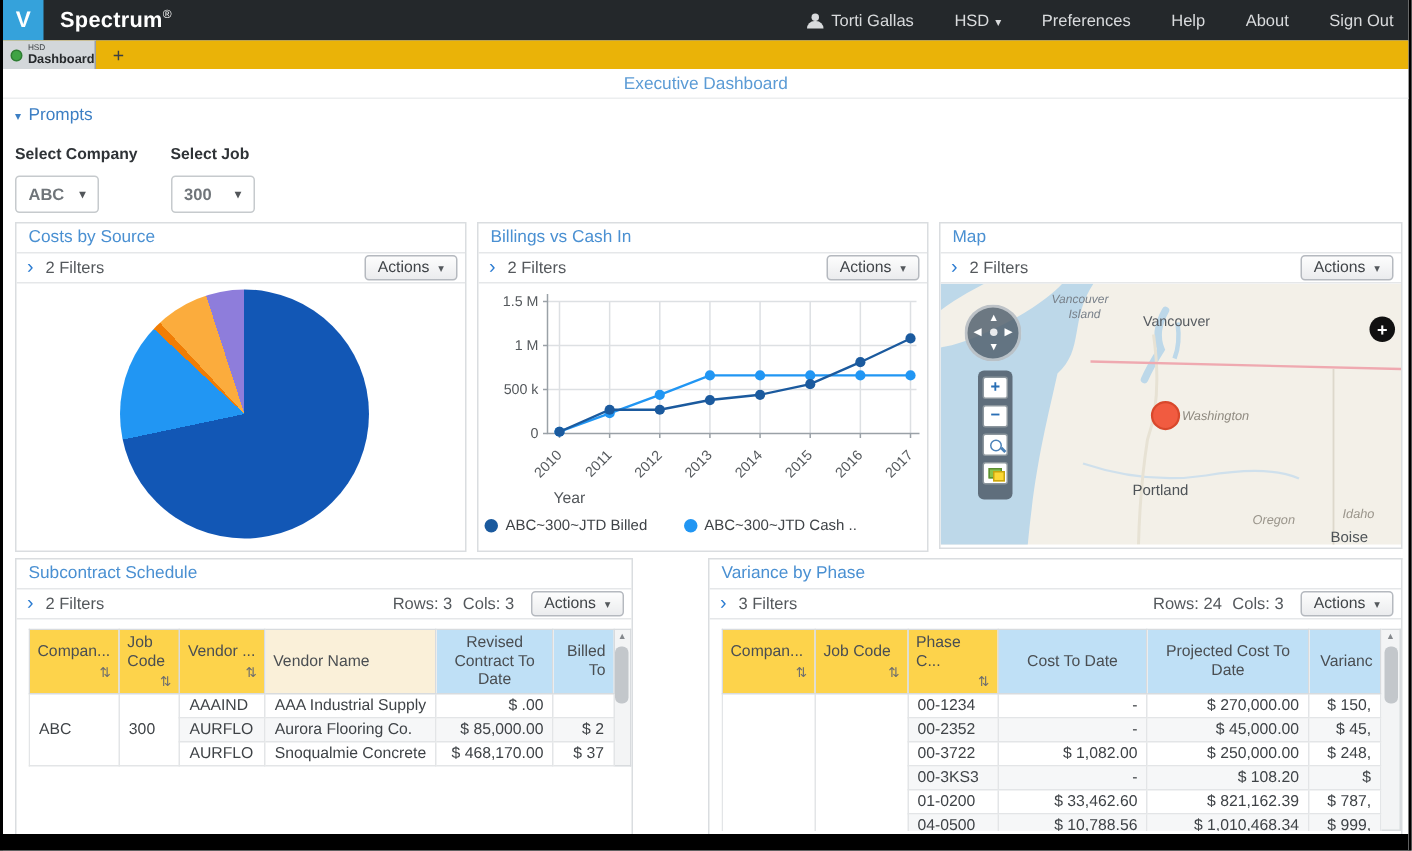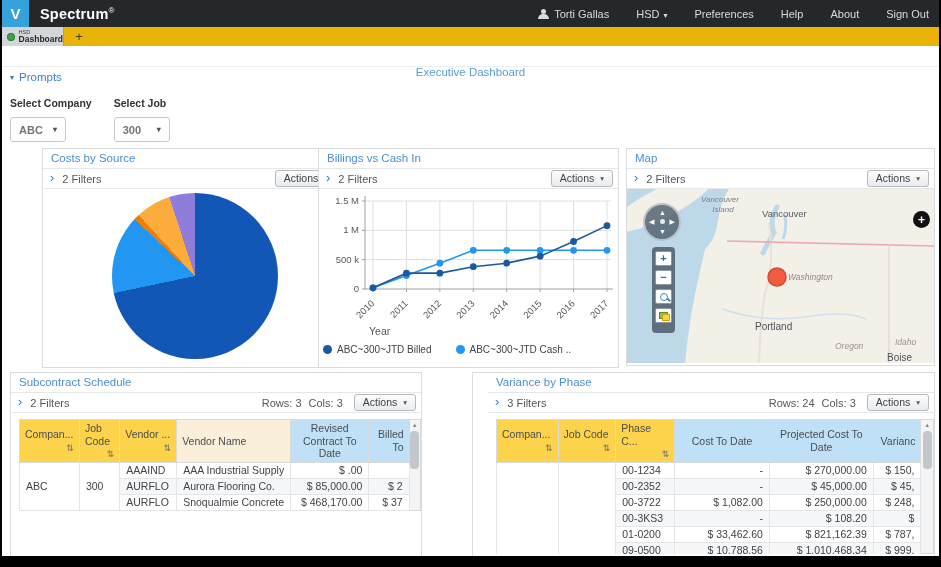--- a/index.html
+++ b/index.html
@@ -33,21 +33,21 @@
          align-items:center; padding-left:5px; gap:4px; }
   .tab-dot { width:8px; height:8px; border-radius:50%; background:#3fa344; border:1px solid #2e7d32; }
   .tab-texts { display:flex; flex-direction:column; line-height:1; }
   .tab-small { font-size:5.5px; color:#3a3e42; }
   .tab-label { font-size:8.5px; color:#26292c; font-weight:bold; }
   .newtab { width:30px; display:flex; align-items:center; justify-content:center;
             color:#3c4043; font-size:13px; cursor:pointer; }
 
   
   .pagehead { position:absolute; left:0; top:46px; width:100%; height:20px; text-align:center;
-              font-size:11.5px; color:#5b9bd5; padding-top:20px; border-bottom:1px solid #eceeef; background:#fff; }
+              font-size:11.5px; color:#5b9bd5; padding-top:4px; border-bottom:1px solid #eceeef; background:#fff; }
   .prompts { position:absolute; left:8px; top:71px; }
   .prompts-title { color:#3d7fc4; font-size:11.5px; display:flex; gap:5px; align-items:center; cursor:pointer; }
   .pchev { font-size:8px; color:#3d7fc4; }
   .prompt-fields { display:flex; gap:22px; margin-top:14px;font-weight:bold; }
   .pfield label { font-size:10.5px; color:#2f3337; display:block; margin-bottom:8px; }
   .dropdown { min-width:56px; height:25px; border:1px solid #c6cacd; border-radius:3px; background:#fff;
               display:inline-flex; align-items:center; justify-content:space-between; gap:10px;
               padding:0 8px; font-size:11px; color:#70757a; cursor:pointer; }
   .dcaret { font-size:8px; color:#52565a; }
 
@@ -179,21 +179,21 @@
       <div class="pfield">
         <label>Select Job</label>
         <div class="dropdown">
           <span>300</span>
           <span class="dcaret">▾</span>
         </div>
       </div>
     </div>
   </section>
 
-  <section class="panel" style="left:8px; top:148px; width:301px; height:220px;margin-left:32px;">
+  <section class="panel" style="left:8px; top:148px; width:301px; height:220px;">
     <div class="panel-title">Costs by Source</div>
     <div class="filterbar">
       <span class="fchev">›</span>
       <span class="flabel">2 Filters</span>
       <span class="fspace"></span>
       <button class="actions">
         <span>Actions</span>
           <span class="bcaret">▾</span>
       </button>
     </div>
@@ -405,21 +405,21 @@
             </tr>
           </tbody>
         </table>
         <div class="vscroll" style="height: 92px;">
           <span class="sarrow">▲</span>
           <span class="sthumb"></span>
         </div>
       </div>
   </section>
 
-  <section class="panel" style="left:470px; top:372px; width:463px; height:184px; border-bottom:none;padding-left:15px;">
+  <section class="panel" style="left:470px; top:372px; width:463px; height:184px; border-bottom:none;">
     <div class="panel-title">Variance by Phase</div>
     <div class="filterbar">
       <span class="fchev">›</span>
       <span class="flabel">3 Filters</span>
       <span class="fspace"></span>
       <span class="rowsinfo">
         <span>Rows: 24</span><span>Cols: 3</span>
       </span>
       <button class="actions">
         <span>Actions</span>
@@ -482,21 +482,21 @@
               <td class="a-right">$ 108.20</td>
               <td class="a-right">$</td>
             </tr>
             <tr>
               <td class="a-left">01-0200</td>
               <td class="a-right">$ 33,462.60</td>
               <td class="a-right">$ 821,162.39</td>
               <td class="a-right">$ 787,</td>
             </tr>
             <tr>
-              <td class="a-left">09-0500</td>
+              <td class="a-left">04-0500</td>
               <td class="a-right">$ 10,788.56</td>
               <td class="a-right">$ 1,010,468.34</td>
               <td class="a-right">$ 999,</td>
             </tr>
           </tbody>
         </table>
         <div class="vscroll" style="height: 135px;">
           <span class="sarrow">▲</span>
           <span class="sthumb"></span>
         </div>

